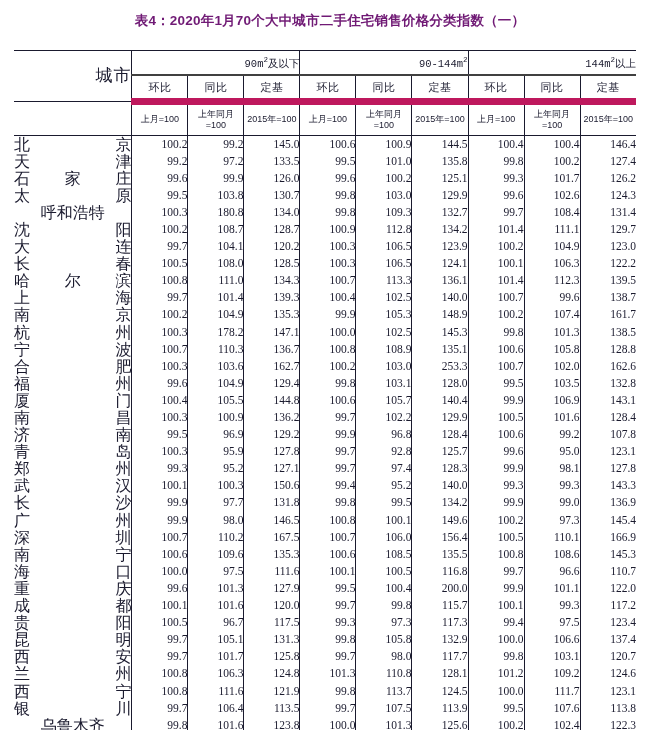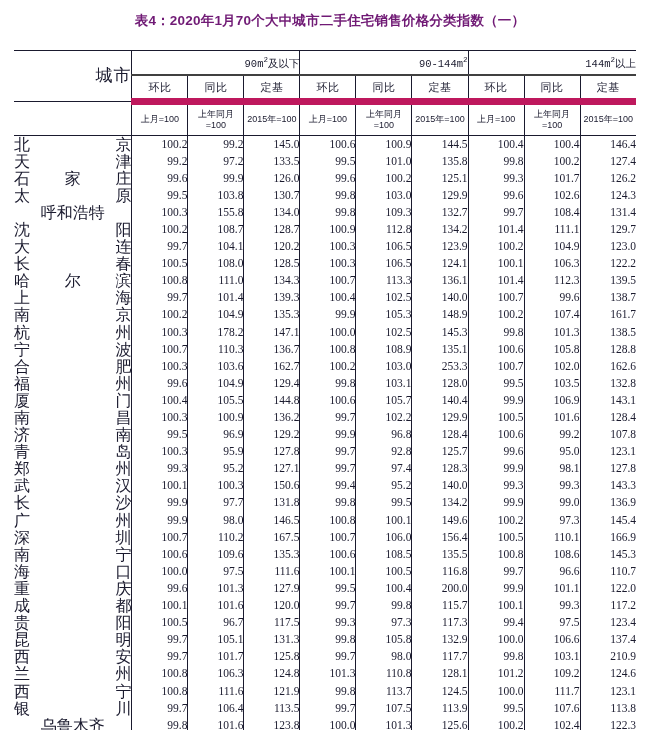--- a/index.html
+++ b/index.html
@@ -218,21 +218,21 @@
           <td class="num vl">99.8</td>
           <td class="num vl">103.0</td>
           <td class="num vl vr">129.9</td>
           <td class="num vl">99.6</td>
           <td class="num vl">102.6</td>
           <td class="num vl">124.3</td>
         </tr>
         <tr>
           <td class="city" style="text-align-last: center; letter-spacing: 0px; margin-top: 28px;">呼和浩特</td>
           <td class="num vl">100.3</td>
-          <td class="num vl">155.8</td>
+          <td class="num vl">180.8</td>
           <td class="num vl vr">134.0</td>
           <td class="num vl">99.8</td>
           <td class="num vl">109.3</td>
           <td class="num vl vr">132.7</td>
           <td class="num vl">99.7</td>
           <td class="num vl">108.4</td>
           <td class="num vl">131.4</td>
         </tr>
         <tr>
           <td class="city">沈阳</td>
@@ -537,21 +537,21 @@
         <tr>
           <td class="city">西安</td>
           <td class="num vl">99.7</td>
           <td class="num vl">101.7</td>
           <td class="num vl vr">125.8</td>
           <td class="num vl">99.7</td>
           <td class="num vl">98.0</td>
           <td class="num vl vr">117.7</td>
           <td class="num vl">99.8</td>
           <td class="num vl">103.1</td>
-          <td class="num vl">210.9</td>
+          <td class="num vl">120.7</td>
         </tr>
         <tr>
           <td class="city">兰州</td>
           <td class="num vl">100.8</td>
           <td class="num vl">106.3</td>
           <td class="num vl vr">124.8</td>
           <td class="num vl">101.3</td>
           <td class="num vl">110.8</td>
           <td class="num vl vr">128.1</td>
           <td class="num vl">101.2</td>

